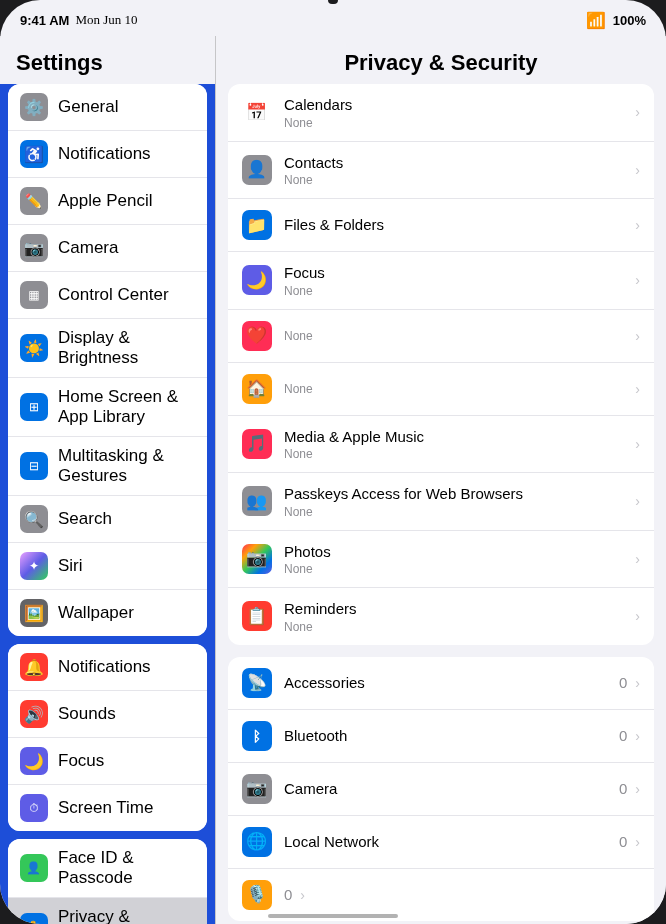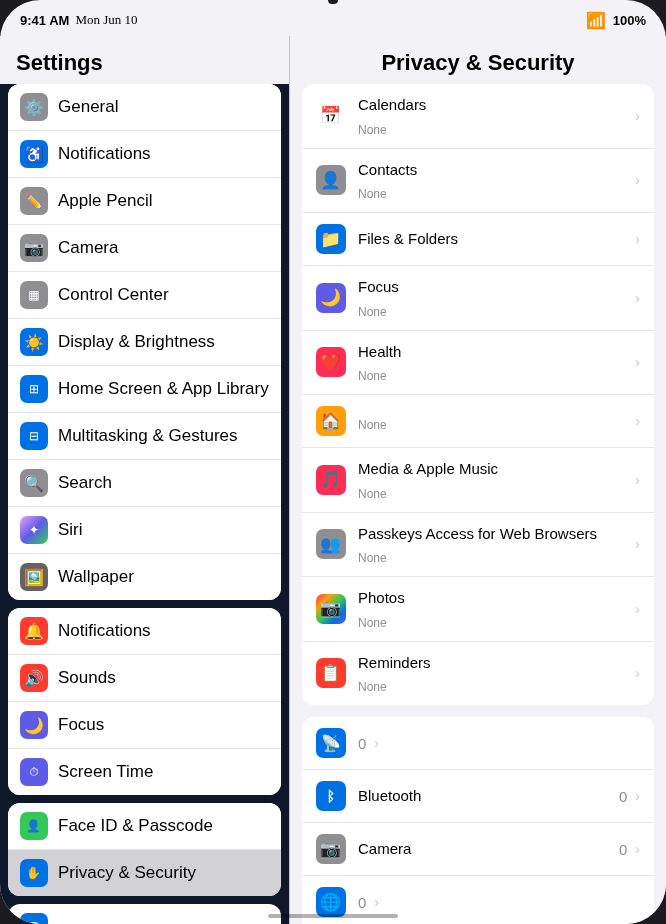--- a/index.html
+++ b/index.html
@@ -43,22 +43,22 @@
 
     
     .main-container {
       display: flex;
       height: calc(924px - 36px);
       background: #f2f2f7;
     }
 
     
     .sidebar {
-      width: 290px;
-      background: #0f172a;
+      width: 216px;
+      background: #1d4ed8;
       overflow-y: auto;
       border-right: 0.5px solid #c6c6c8;
       flex-shrink: 0;
     }
     .sidebar-header {
       padding: 14px 16px 8px 16px;
       font-size: 22px;
       font-weight: 700;
       color: #000;
       background: #f2f2f7;
@@ -146,21 +146,21 @@
       flex: 1;
     }
     .content-title {
       font-size: 15px;
       color: #000;
       line-height: 1.3;
     }
     .content-subtitle {
       font-size: 12px;
       color: #8e8e93;
-      margin-top: 8px;
+      margin-top: 1px;
     }
     .content-value {
       font-size: 15px;
       color: #8e8e93;
     }
     .chevron {
       color: #c7c7cc;
       font-size: 14px;
       margin-left: 4px;
     }
@@ -347,21 +347,20 @@
           <div class="content-subtitle">None</div>
         </div>
         <div class="content-right">
           <span class="chevron">›</span>
         </div>
       </div>
 
       <div class="content-item">
         <div class="content-icon" style="background:#ff2d55;">❤️</div>
         <div class="content-text">
-          <div class="content-title">Health</div>
           <div class="content-subtitle">None</div>
         </div>
         <div class="content-right">
           <span class="chevron">›</span>
         </div>
       </div>
 
       <div class="content-item">
         <div class="content-icon" style="background:#ff9f0a;">🏠</div>
         <div class="content-text">
@@ -415,20 +414,23 @@
           <span class="chevron">›</span>
         </div>
       </div>
 
     </div>
 
     <div class="content-group">
 
       <div class="content-item">
         <div class="content-icon" style="background:#0071e3;font-size:16px;">📡</div>
+        <div class="content-text">
+          <div class="content-title">Accessories</div>
+        </div>
         <div class="content-right">
           <span class="content-value">0</span>
           <span class="chevron">›</span>
         </div>
       </div>
 
       <div class="content-item">
         <div class="content-icon" style="background:#0071e3;font-size:14px;color:#fff;font-weight:700;">ᛒ</div>
         <div class="content-text">
           <div class="content-title">Bluetooth</div>
@@ -445,20 +447,23 @@
           <div class="content-title">Camera</div>
         </div>
         <div class="content-right">
           <span class="content-value">0</span>
           <span class="chevron">›</span>
         </div>
       </div>
 
       <div class="content-item">
         <div class="content-icon" style="background:#0071e3;">🌐</div>
+        <div class="content-text">
+          <div class="content-title">Local Network</div>
+        </div>
         <div class="content-right">
           <span class="content-value">0</span>
           <span class="chevron">›</span>
         </div>
       </div>
 
       <div class="content-item">
         <div class="content-icon" style="background:#ff9f0a;">🎙️</div>
         <div class="content-right">
           <span class="content-value">0</span>

